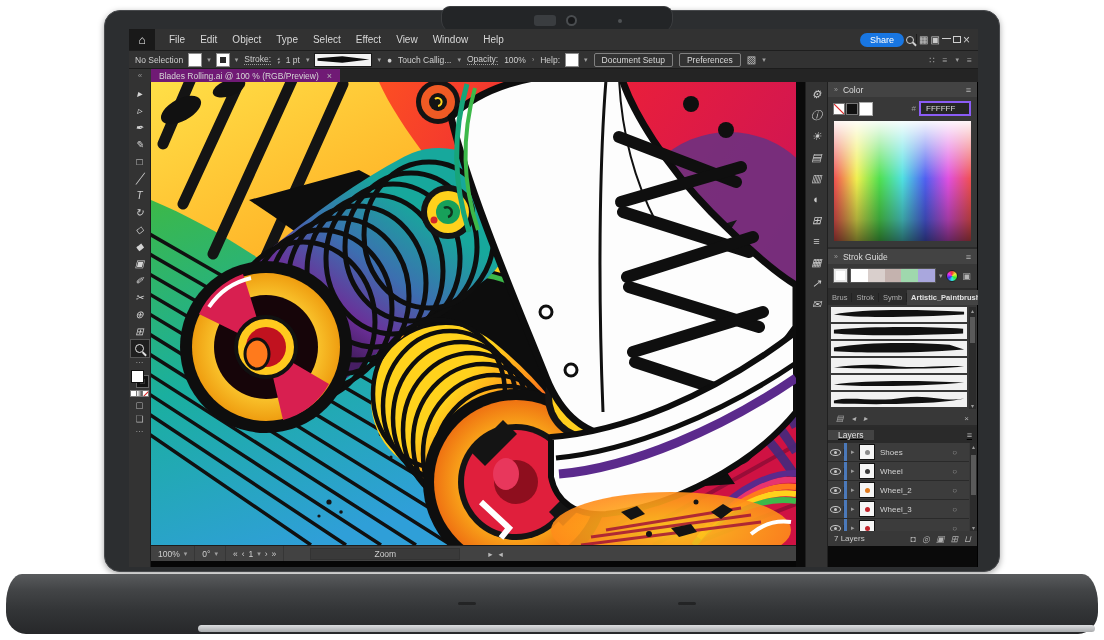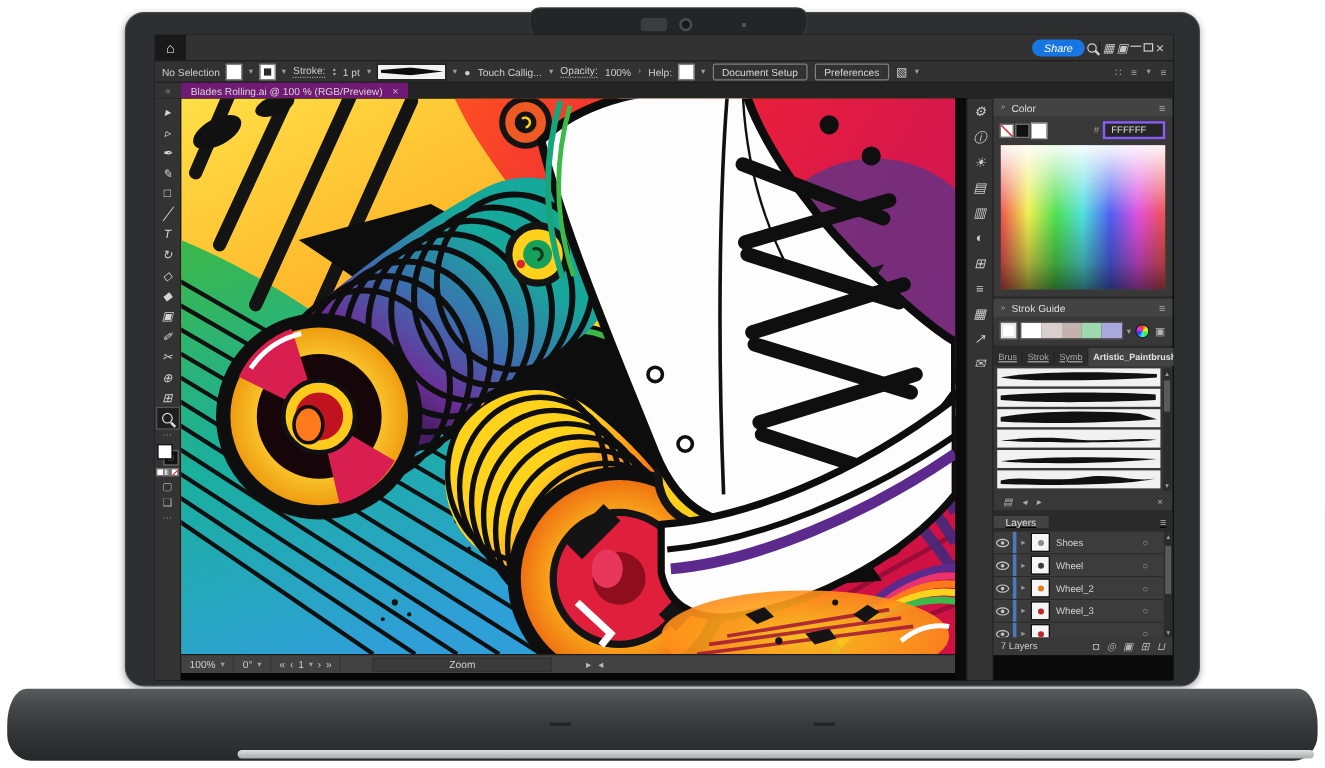--- a/index.html
+++ b/index.html
@@ -30,21 +30,21 @@
   .glass { position:absolute; left:24px; top:18px; width:849px; height:538px;
     background:#000; overflow:hidden; display:flex; flex-direction:column; }
 
   
   .menubar { height:22px; background:#323232; border-bottom:1px solid #1e1e1e;
     display:flex; align-items:center; color:#d8d8d8; font-size:10px; flex:0 0 22px; }
   .home-btn { width:26px; height:100%; background:#191919; color:#eee;
     display:flex; align-items:center; justify-content:center; font-size:12px; }
   .menu-items { display:flex; gap:15px; margin-left:14px; }
   .menu-item { cursor:default; }
-  .mb-right { margin-left:auto; display:flex; align-items:center; gap:2px; padding-right:8px;font-style:italic; }
+  .mb-right { margin-left:auto; display:flex; align-items:center; gap:2px; padding-right:8px; }
   .share-btn { background:#1876e2; color:#fff; font-size:9px; padding:2px 10px;
     border-radius:9px; }
   .mag { width:8px; height:8px; border:1.5px solid #cfcfcf; border-radius:50%; position:relative; display:inline-block; }
   .mag::after { content:""; position:absolute; width:5px; height:1.5px; background:#cfcfcf;
     transform:rotate(45deg); right:-4px; bottom:-2px; }
   .vsep { width:1px; height:12px; background:#1e1e1e; }
   .ws-icon { color:#c9c9c9; font-size:10px; }
   .win-min { width:9px; height:1px; background:#cfcfcf; display:inline-block; margin-bottom:2px; }
   .win-max { width:8px; height:7px; border:1px solid #cfcfcf; display:inline-block; }
   .win-close { color:#cfcfcf; font-size:12px; line-height:10px; }
@@ -191,20 +191,32 @@
     <div class="notch">
       <span class="cam-shutter"></span>
       <span class="cam-lens"></span>
       <span class="cam-led"></span>
     </div>
 
     <div class="glass">
 
       <div class="menubar">
         <div class="home-btn">⌂</div>
+        <div class="menu-items">
+
+        <span class="menu-item">File</span>
+            <span class="menu-item">Edit</span>
+            <span class="menu-item">Object</span>
+            <span class="menu-item">Type</span>
+            <span class="menu-item">Select</span>
+            <span class="menu-item">Effect</span>
+            <span class="menu-item">View</span>
+            <span class="menu-item">Window</span>
+            <span class="menu-item">Help</span>
+          </div>
         <div class="mb-right">
           <span class="share-btn">Share</span>
           <span class="mag"></span>
           <span class="vsep"></span>
           <span class="ws-icon">▦</span>
           <span class="ws-icon">▣</span>
           <span class="win-min"></span>
           <span class="win-max"></span>
           <span class="win-close">×</span>
         </div>
@@ -628,21 +640,21 @@
                   <span style="background: rgb(169, 167, 221);"></span>
                 </span>
               <span class="chev">▾</span>
               <span class="colorwheel"></span>
               <span class="guide-panel-icon">▣</span>
             </div>
           </div>
 
           <div class="panel">
             <div class="brush-tabs">
-              <span class="btab" style="display:flex;padding:0;border:none;text-decoration:underline;">
+              <span class="btab" style="display:flex;padding:0;border:none;">
 
               <span class="btab">Brus</span>
                   <span class="btab">Strok</span>
                   <span class="btab">Symb</span>
                 </span>
               <span class="btab active">Artistic_Paintbrush</span>
 
             </div>
             <div class="brush-list">
               <div>

